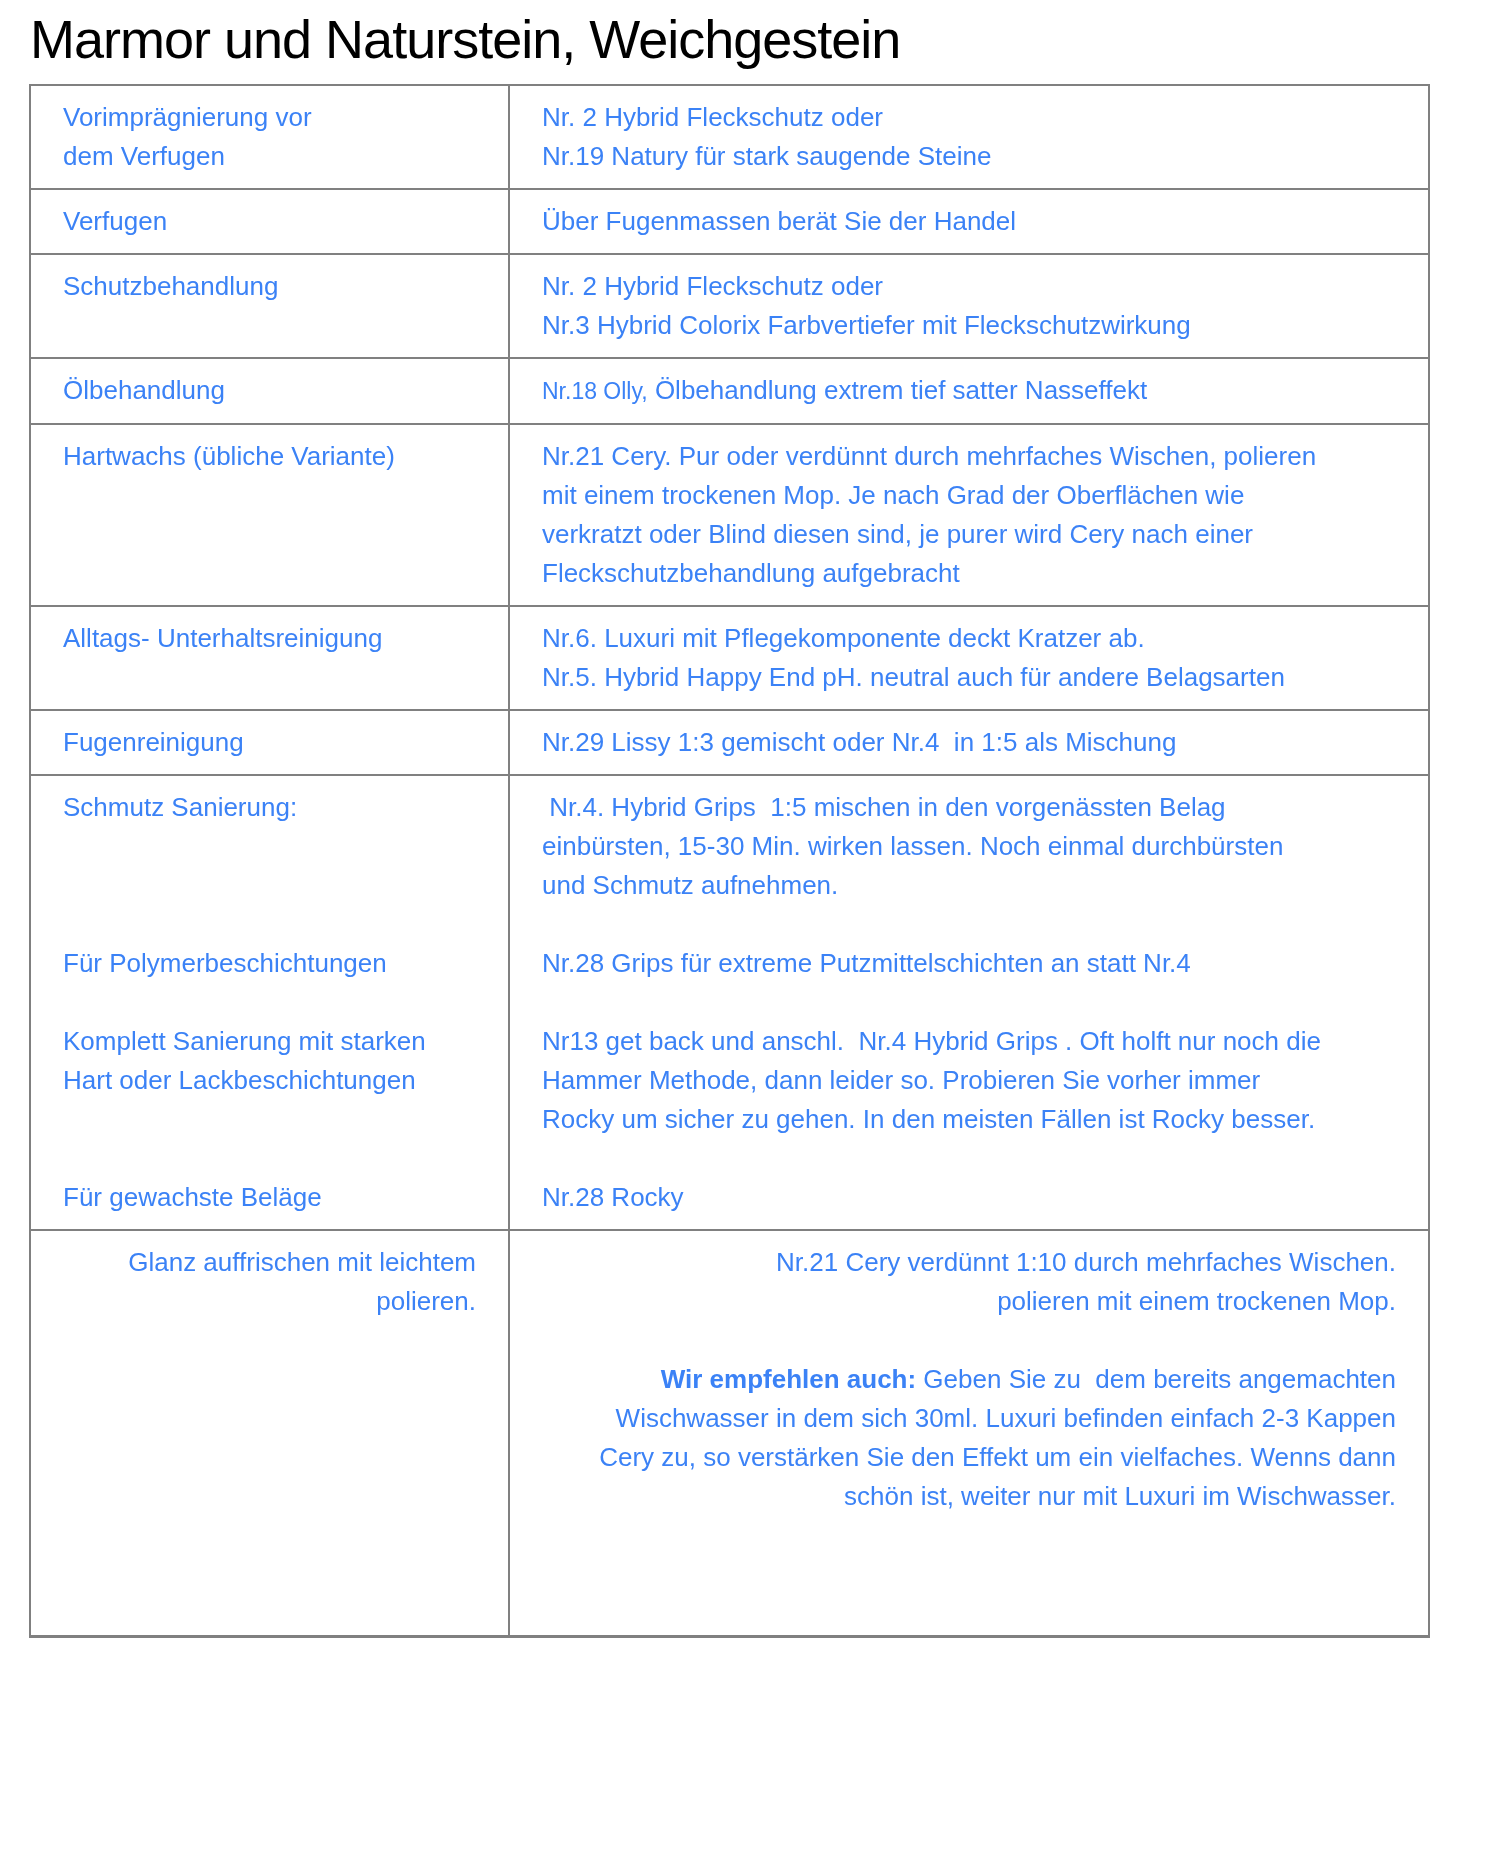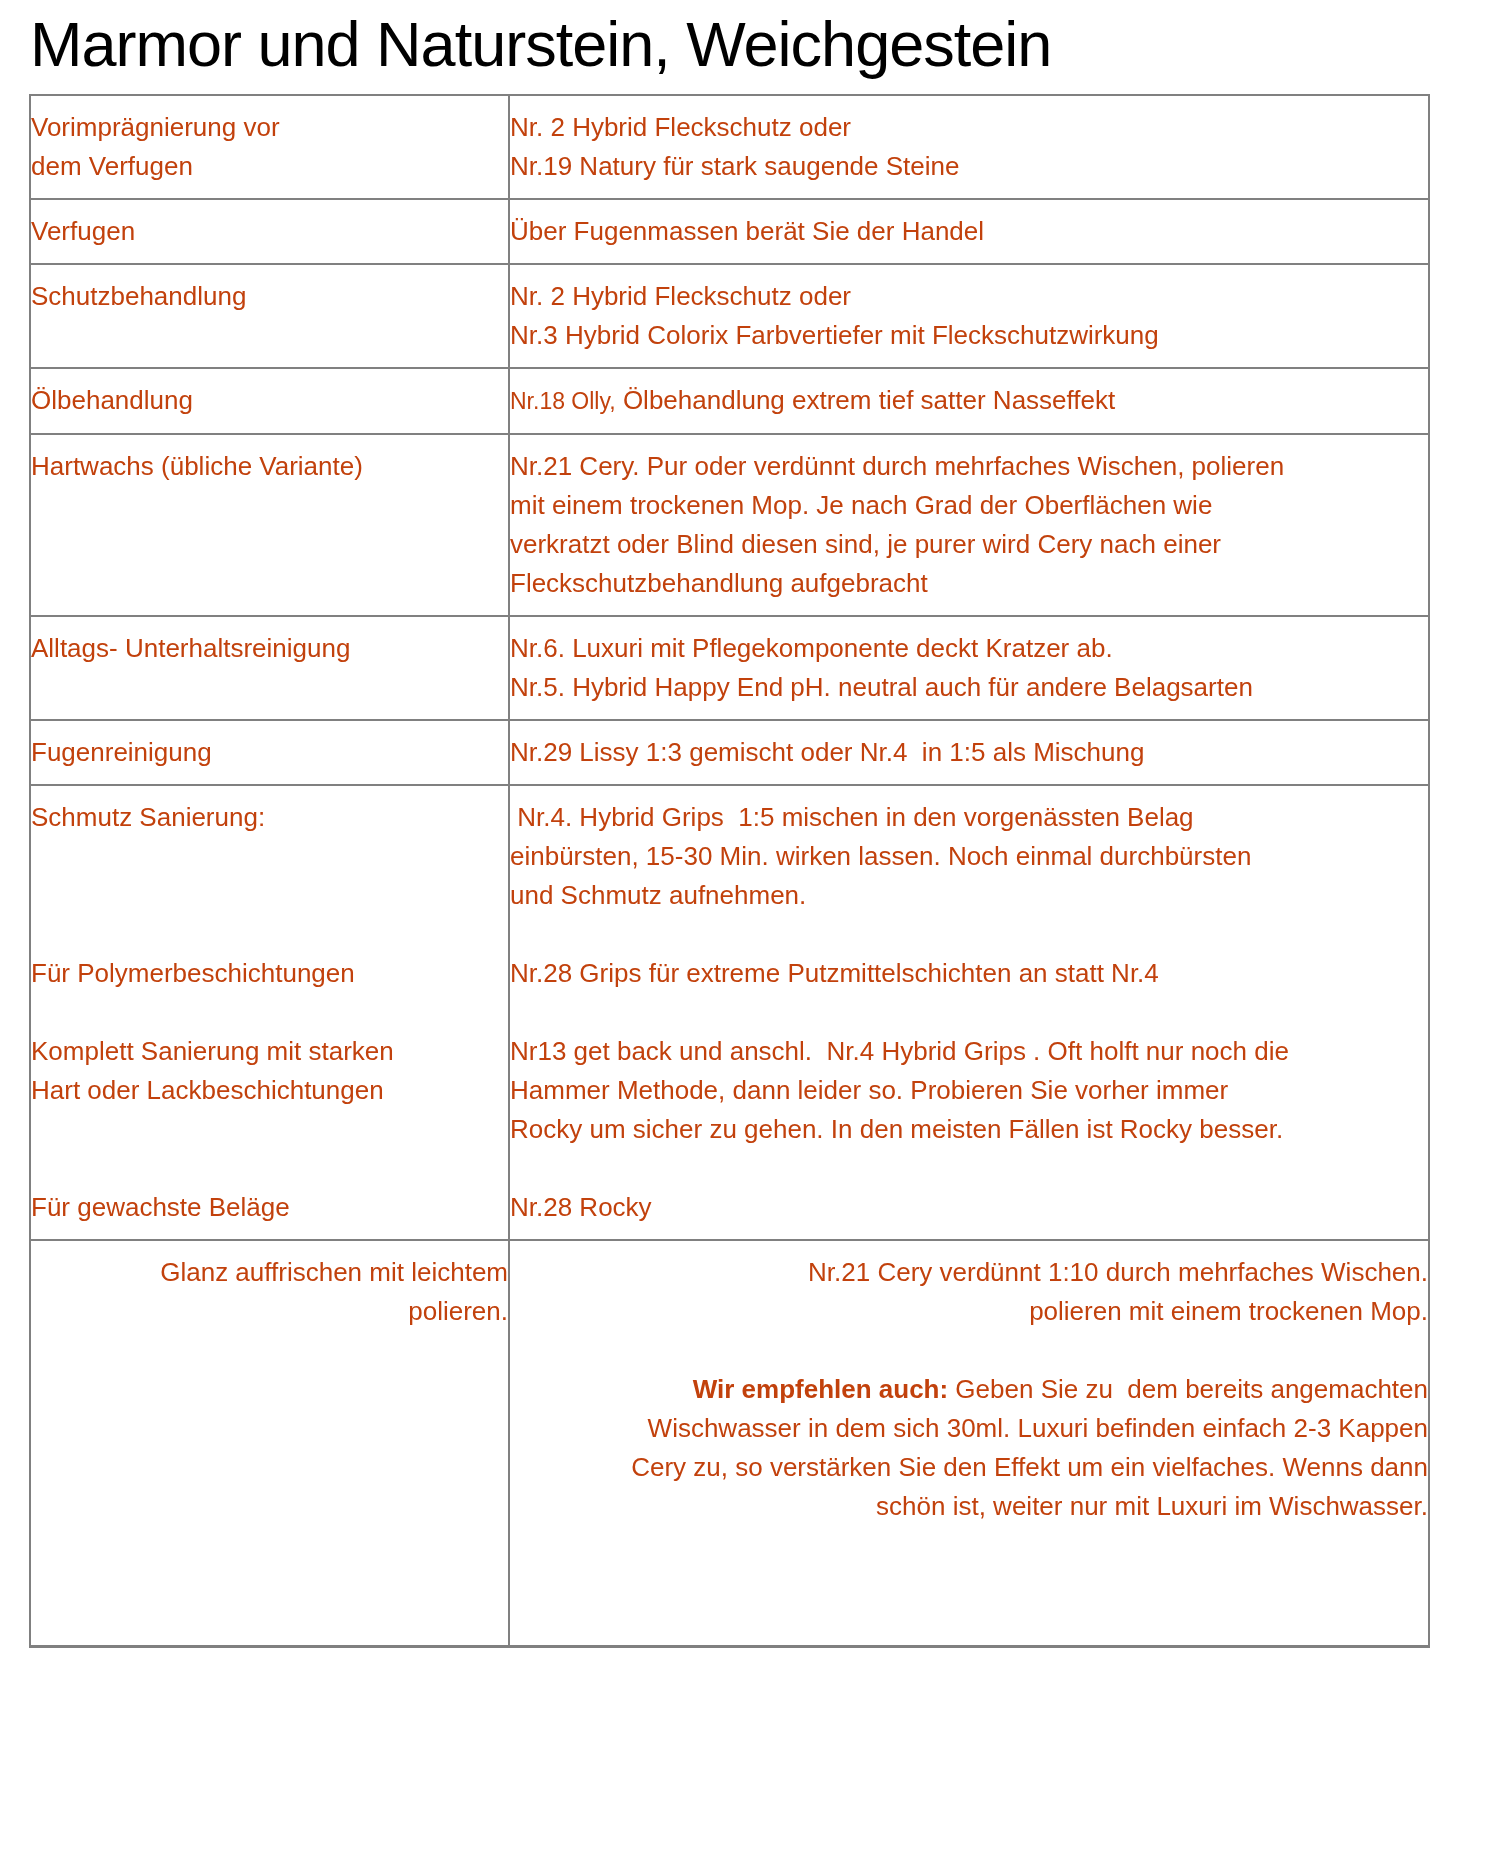--- a/index.html
+++ b/index.html
@@ -12,40 +12,40 @@
   .page {
     position: relative;
     width: 1510px;
     height: 1874px;
     background: #ffffff;
     overflow: hidden;
   }
   h1.title {
     margin: 0;
     padding: 8px 0 14px 30px;
-    font-size: 63px;
+    font-size: 54px;
     font-weight: 400;
     letter-spacing: -1px;
     color: #000000;
   }
   table.care-table {
     border-collapse: collapse;
     table-layout: fixed;
     width: 1399px;
     margin-left: 29px;
     border: 2px solid #808080;
     border-bottom-width: 3px;
   }
   table.care-table td {
     border: 2px solid #808080;
     vertical-align: top;
-    padding: 12px 0;
+    padding: 12px 32px;
     font-size: 26px;
     line-height: 39px;
-    color: #c2410c;
+    color: #3b82f6;
   }
   .ln {
     min-height: 39px;
     white-space: pre-wrap;
   }
   .small-txt {
     font-size: 23px;
   }
   .bold-txt {
     font-weight: 700;

